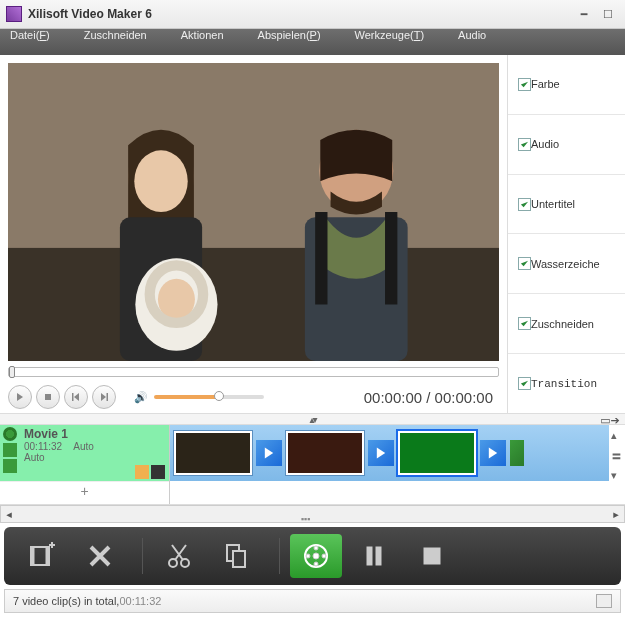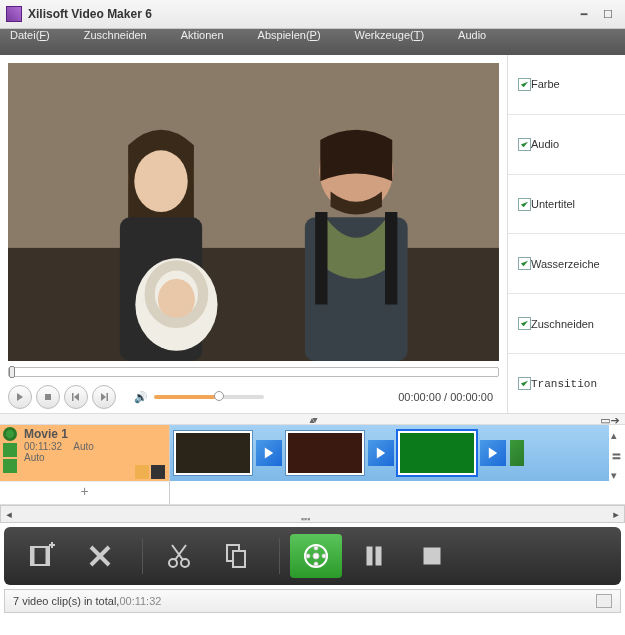--- a/index.html
+++ b/index.html
@@ -17,32 +17,32 @@
   .preview-img { width: 100%; height: 100%; display:flex; align-items:center; justify-content:center; }
   .preview-img svg { width:100%; height:100%; }
   .seekbar { height: 10px; margin-top: 6px; background: #fff; border: 1px solid #bbb; position: relative; border-radius: 2px;}
   .seekbar .knob { position:absolute; left:0; top:-2px; width:6px; height:12px; background:#ededed;border:1px solid #888;border-radius:2px;}
   .controls { height: 32px; display: flex; align-items: center; margin-top: 4px; gap: 4px; }
   .rbtn { width: 24px; height:24px; border:1px solid #bbb; border-radius:50%; background:linear-gradient(#fdfdfd,#e5e5e5); display:flex; align-items:center; justify-content:center; color:#777; cursor:pointer;}
   .rbtn svg { width:10px; height:10px; fill:#888; }
   .vol { display:flex; align-items:center; margin-left:14px; gap:6px; }
   .vol .track { width:110px; height:4px; background:linear-gradient(to right,#f0a557 0 55%,#ddd 55%); border-radius:2px; position:relative;}
   .vol .track .knob{ position:absolute; left:55%; top:-4px; width:10px; height:10px; background:#fff; border:1px solid #999; border-radius:50%;}
-  .timecode { margin-left:auto; color:#444; font-size:11px; padding-right:6px;}
+  .timecode { margin-left:auto; color:#444; font-size:15px; padding-right:6px;}
   .side-panel { width: 118px; border-left: 1px solid #ddd; display:flex; flex-direction:column;}
   .side-item { flex:1; border-bottom:1px solid #e6e6e6; display:flex; align-items:center; padding-left:10px; cursor:pointer;}
   .side-item:last-child{border-bottom:none;font-family:Liberation Mono, monospace;}
   .chk { width:13px; height:13px; border:1px solid #8aa; background:#fff; display:flex; align-items:center; justify-content:center;}
   .chk svg{width:9px;height:9px;fill:#2a8a3a;}
   .splitter { height: 12px; background:#f4f4f4; border-top:1px solid #ddd; border-bottom:1px solid #ddd; display:flex; align-items:center; justify-content:center; position:relative;}
   .splitter .grip{font-size:10px;color:#666;letter-spacing:-2px;}
   .splitter .corner{position:absolute;right:6px;top:0;width:18px;height:12px;display:flex;align-items:center;justify-content:center;color:#555;}
   .timeline { height: 80px; display:flex; border-bottom:1px solid #ddd; }
   .tl-left { width: 170px; border-right:1px solid #ccc; background:#fff;}
-  .tl-row { height:56px; background:#fdba74; display:flex;}
+  .tl-row { height:56px; background:#86efac; display:flex;}
   .tl-icons { width:20px; display:flex; flex-direction:column; align-items:center; padding-top:2px; gap:2px;}
   .tl-icons .ic{width:14px;height:14px;}
   .ic-reel{background:radial-gradient(circle,#3a9a3a 40%,#2a7a2a 42%);border-radius:50%;}
   .ic-text{background:#3a9a3a;}
   .ic-audio{background:#3a9a3a;}
   .tl-info{flex:1;padding:2px 4px;font-size:10px;color:#666;}
   .tl-info .name{font-weight:bold;color:#555;font-size:12px;}
   .tl-info .badges{display:flex;justify-content:flex-end;gap:2px;margin-top:2px;}
   .badge{width:14px;height:14px;}
   .b1{background:#f0b050;}

